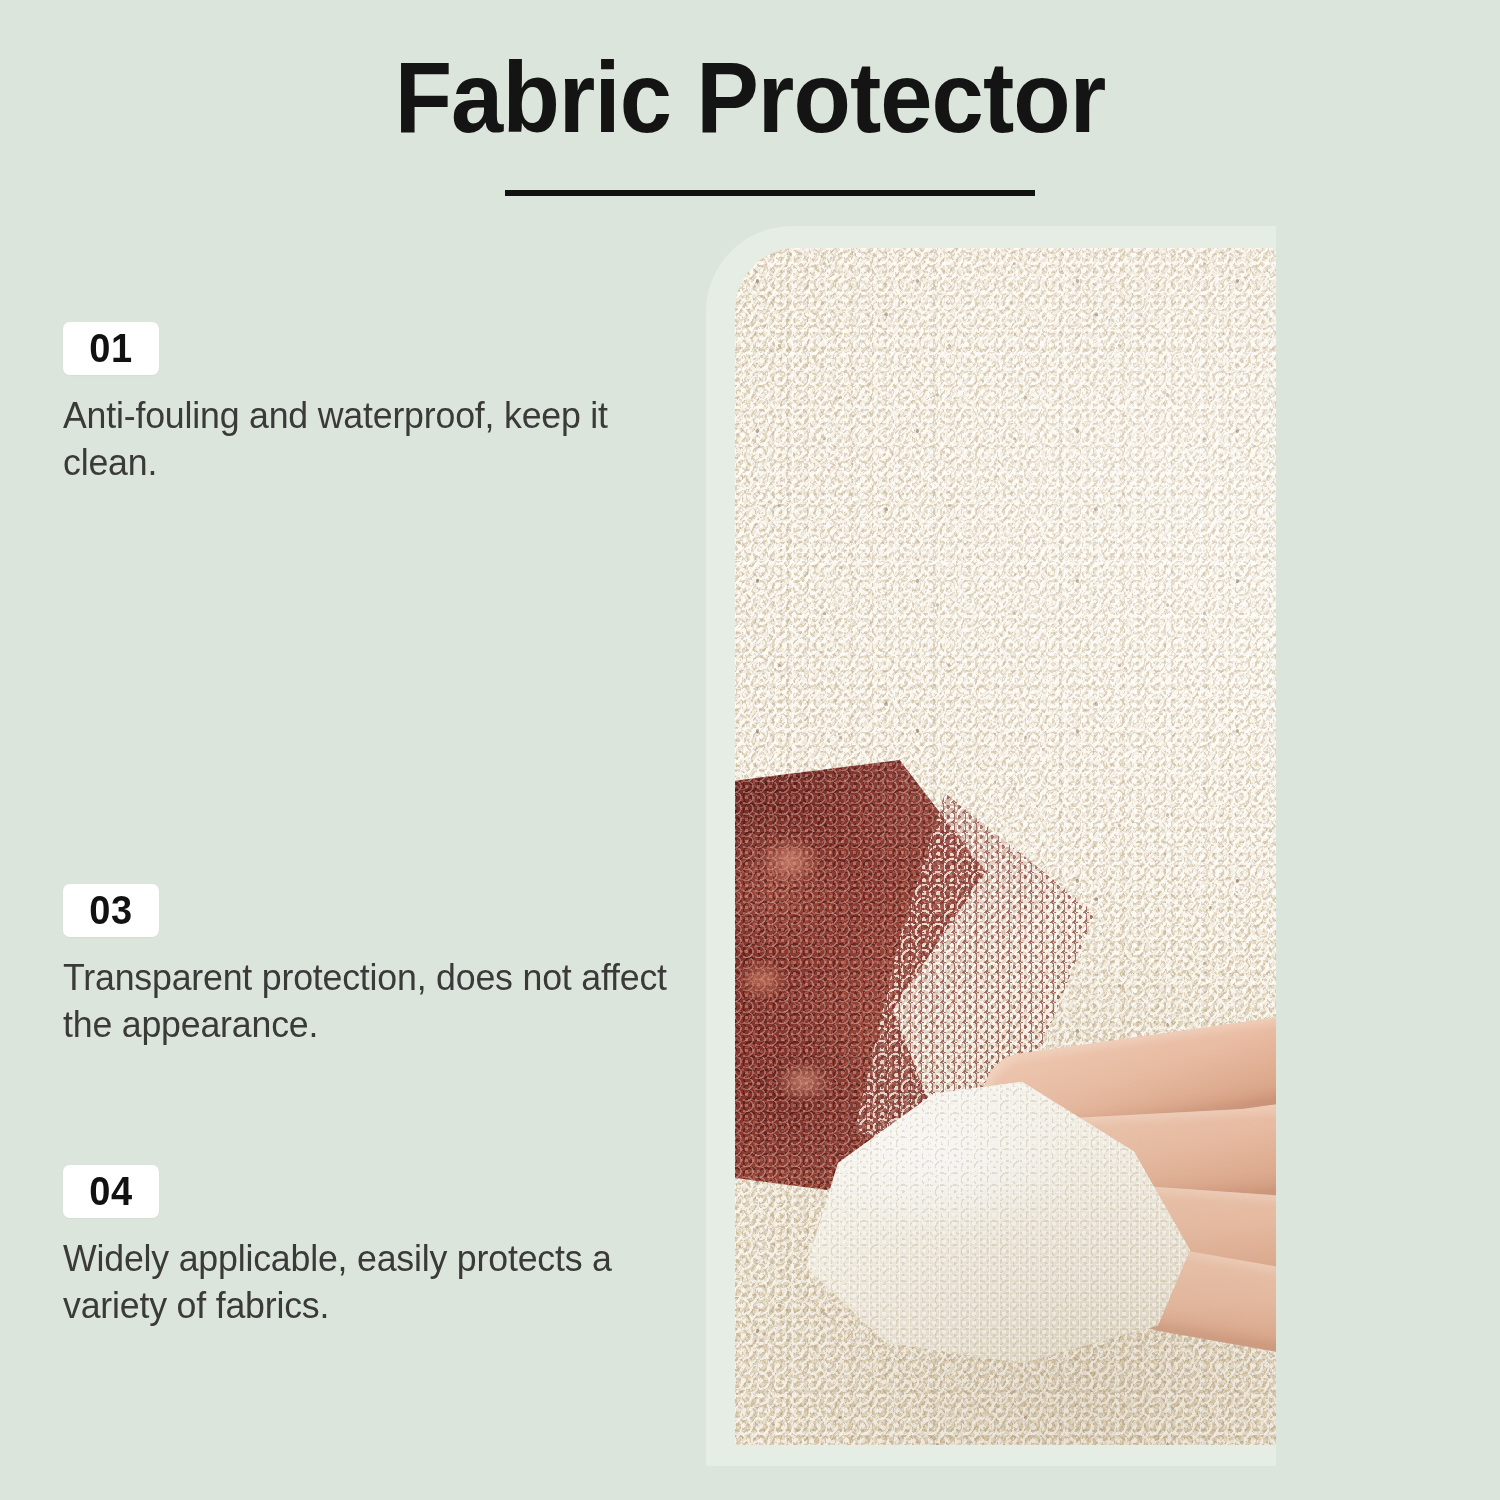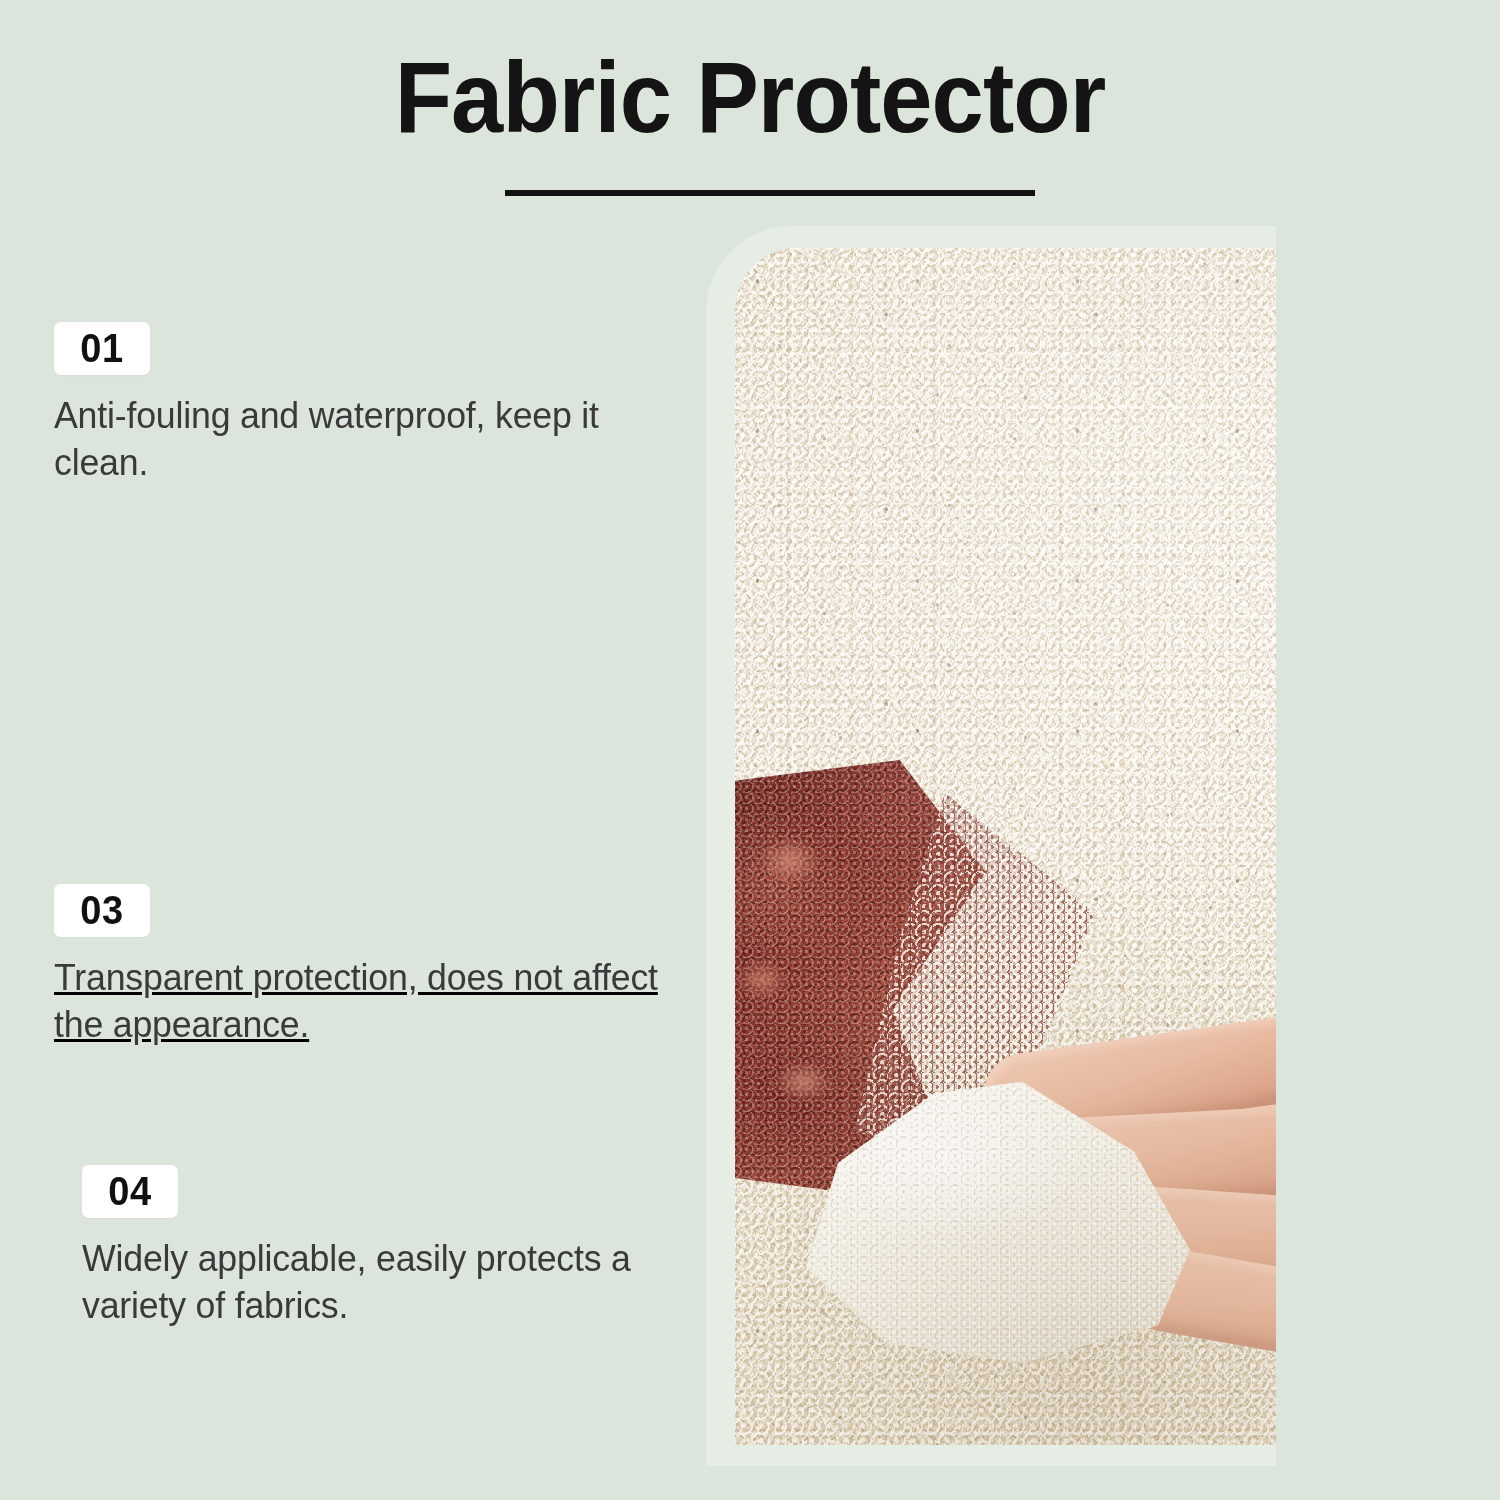--- a/index.html
+++ b/index.html
@@ -25,21 +25,21 @@
     transform:scaleX(0.93);
     transform-origin:50% 50%;
     white-space:nowrap;
   }
   .title-rule{
     position:absolute;left:505px;top:190px;
     width:530px;height:6px;background:#111111;
   }
 
   
-  .features{position:absolute;left:0;top:0;width:700px;height:1500px;}
+  .features{position:absolute;left:9px;top:0;width:700px;height:1500px;}
   .feature{position:absolute;left:54px;width:640px;}
   .badge{
     display:inline-block;
     min-width:101px;
     box-sizing:border-box;
     height:53px;
     background:#ffffff;
     border-radius:7px;
     text-align:center;
     font-weight:700;
@@ -257,26 +257,26 @@
   <div class="title-rule"></div>
 
   <div class="features">
 
     <div class="feature" style="top:322px;">
       <div class="badge">01</div>
       <div class="ftext">Anti-fouling and waterproof, keep it clean.</div>
     </div>
 
 
-    <div class="feature" style="top:884px;text-decoration:underline;">
+    <div class="feature" style="top:884px;">
       <div class="badge">03</div>
       <div class="ftext">Transparent protection, does not affect the appearance.</div>
     </div>
 
-    <div class="feature" style="top:1165px;margin-left:28px;">
+    <div class="feature" style="top:1165px;">
       <div class="badge">04</div>
       <div class="ftext">Widely applicable, easily protects a variety of fabrics.</div>
     </div>
 
   </div>
 
   <div class="photo-halo"></div>
 
   <div class="photo">
     <div class="carpet-base"></div>

